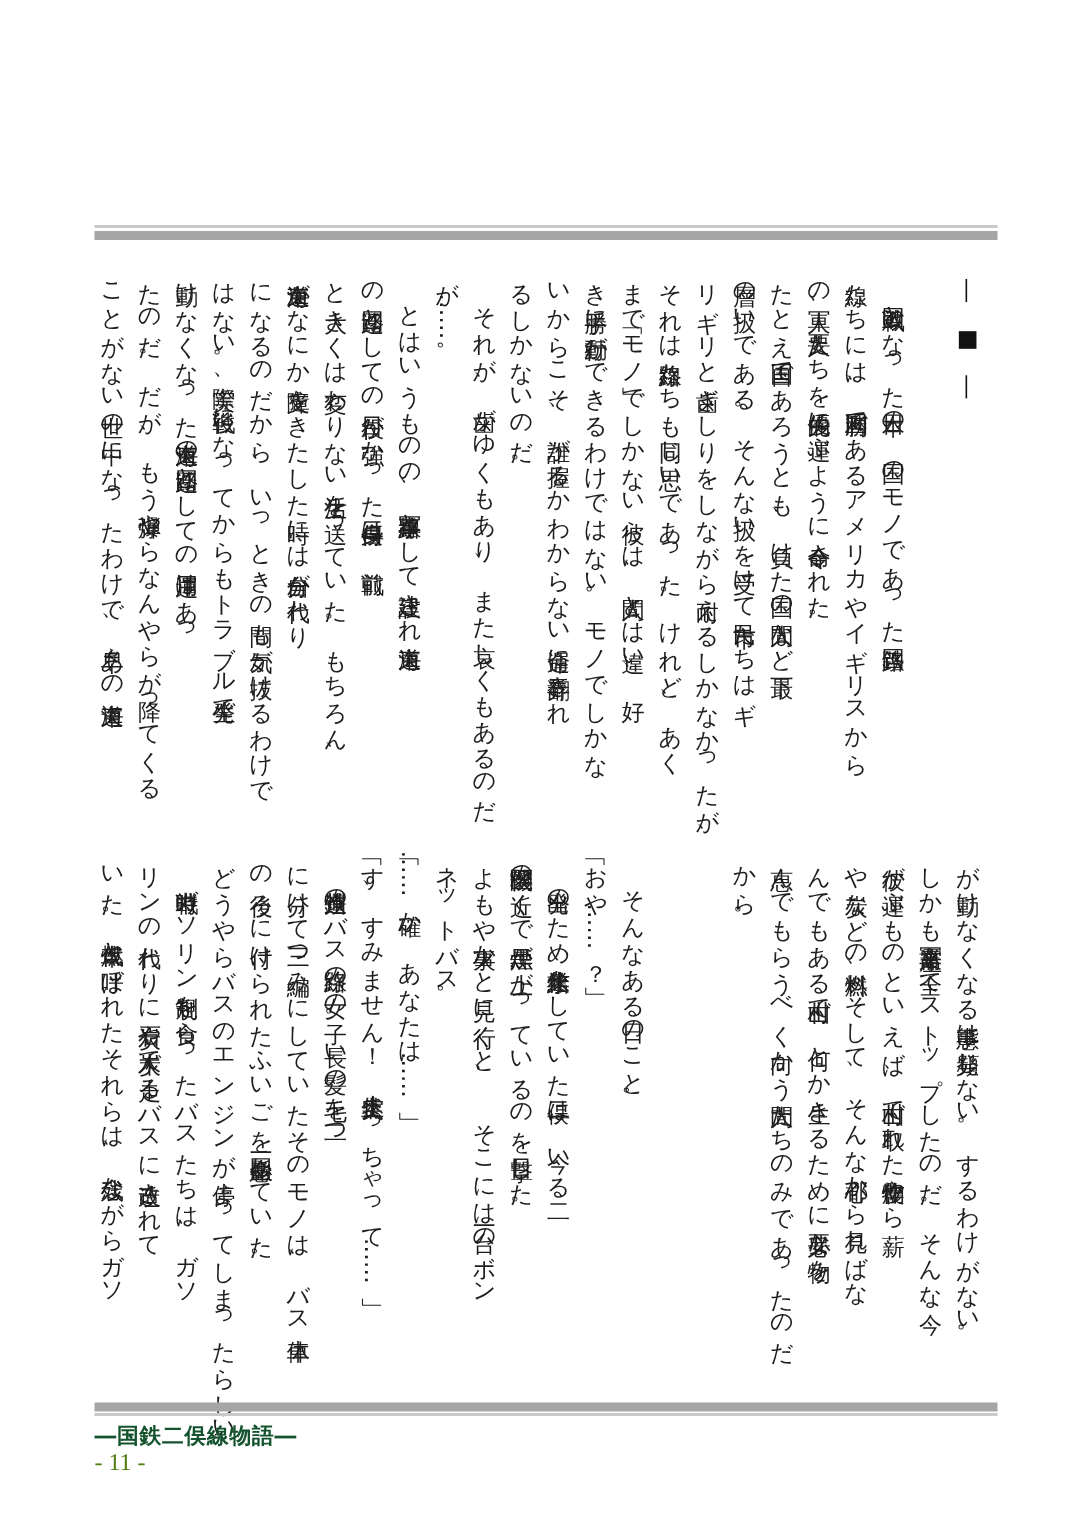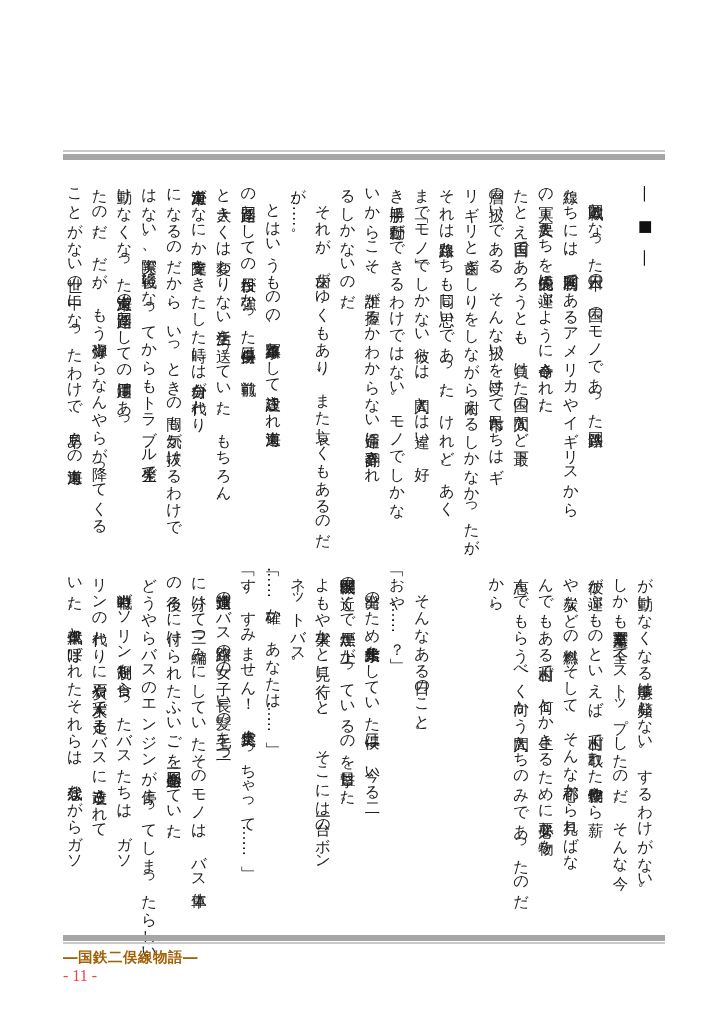--- a/index.html
+++ b/index.html
@@ -62,31 +62,31 @@
       box-sizing: border-box;
       color: #111;
     }
     
     .footer-title {
       position: absolute;
       left: 63px;
       top: 948px;
       font-size: 14.5px;
       font-weight: bold;
-      color: #a16207;
+      color: #14532d;
       white-space: nowrap;
       letter-spacing: 0.5px;
     }
     .page-number {
       position: absolute;
       left: 63px;
       top: 967px;
       font-family: "Liberation Serif", "DejaVu Serif", serif;
       font-size: 16px;
-      color: #ef4444;
+      color: #4d7c0f;
       white-space: pre;
     }
   </style>
 </head>
 <body>
 
 <div class="page">
 
   <div class="rule rule-thin" style="top:150px;"></div>
   <div class="rule rule-thick" style="top:154px;"></div>

